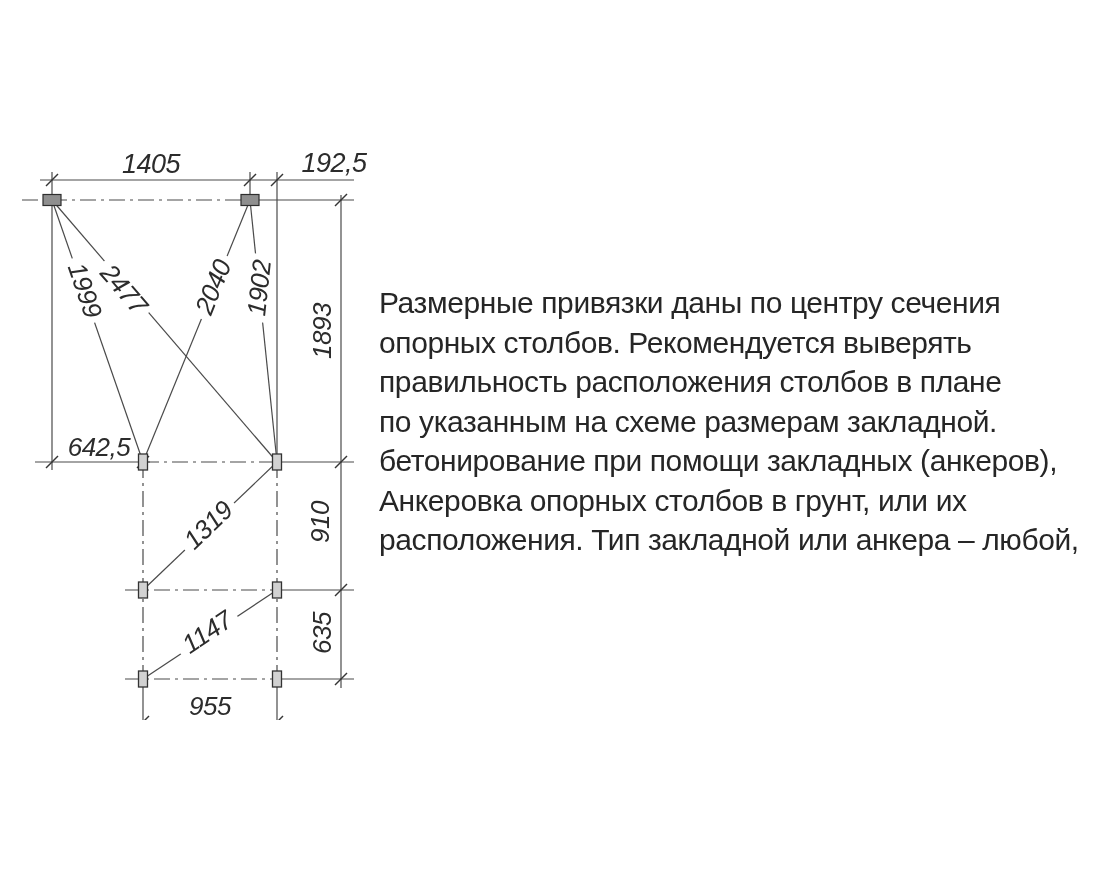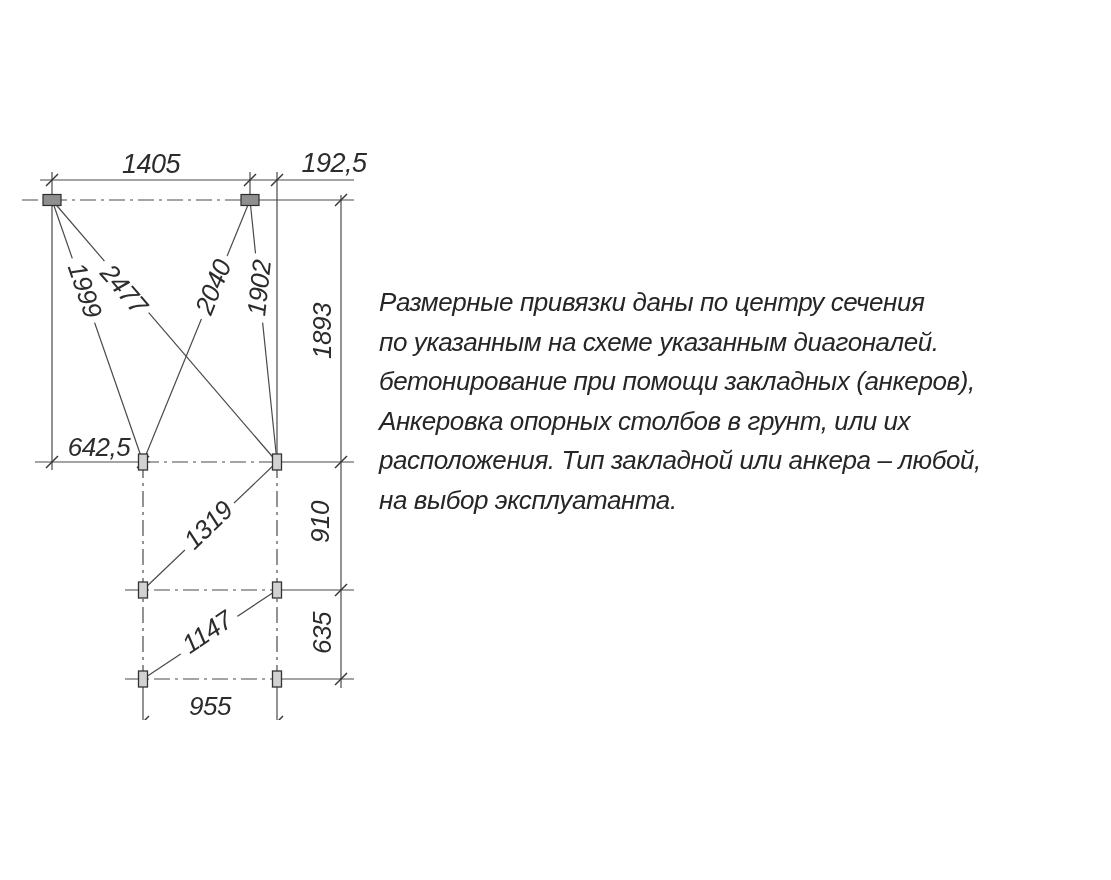--- a/index.html
+++ b/index.html
@@ -22,22 +22,21 @@
     letter-spacing:-0.5px;
   }
   svg.plan text.big{font-size:27px;}
   svg.plan .post-top{fill:#8f8f8f;stroke:#2e2e2e;stroke-width:1.2;}
   svg.plan .post{fill:#d2d2d2;stroke:#333333;stroke-width:1.3;}
   svg.plan .mask{fill:#ffffff;stroke:none;}
   .note{
     position:absolute;
     left:379px;top:283px;width:715px;
     color:#262626;
-    font-style:italic;
-    font-size:26px;
+    font-size:30px;
     line-height:39.5px;
     letter-spacing:-0.4px;
   }
   .note div{white-space:nowrap;}
 </style>
 </head>
 <body>
 
 <div class="sheet">
 
@@ -149,20 +148,21 @@
       </g>
       <g transform="translate(207,632) rotate(-34)">
         <rect class="mask" x="-34" y="-12" width="68" height="24"></rect>
         <text x="0" y="0" text-anchor="middle" dominant-baseline="central">1147</text>
       </g>
     </g>
   </svg>
 
   <div class="note">
     <div>Размерные привязки даны по центру сечения</div>
-    <div>по указанным на схеме указанным диагоналей.</div>
+    <div>опорных столбов. Рекомендуется выверять</div>
+    <div>правильность расположения столбов в плане</div>
+    <div>по указанным на схеме размерам закладной.</div>
     <div>бетонирование при помощи закладных (анкеров),</div>
     <div>Анкеровка опорных столбов в грунт, или их</div>
     <div>расположения. Тип закладной или анкера – любой,</div>
-    <div>на выбор эксплуатанта.</div>
   </div>
 
 </div>
 
 </body></html>

